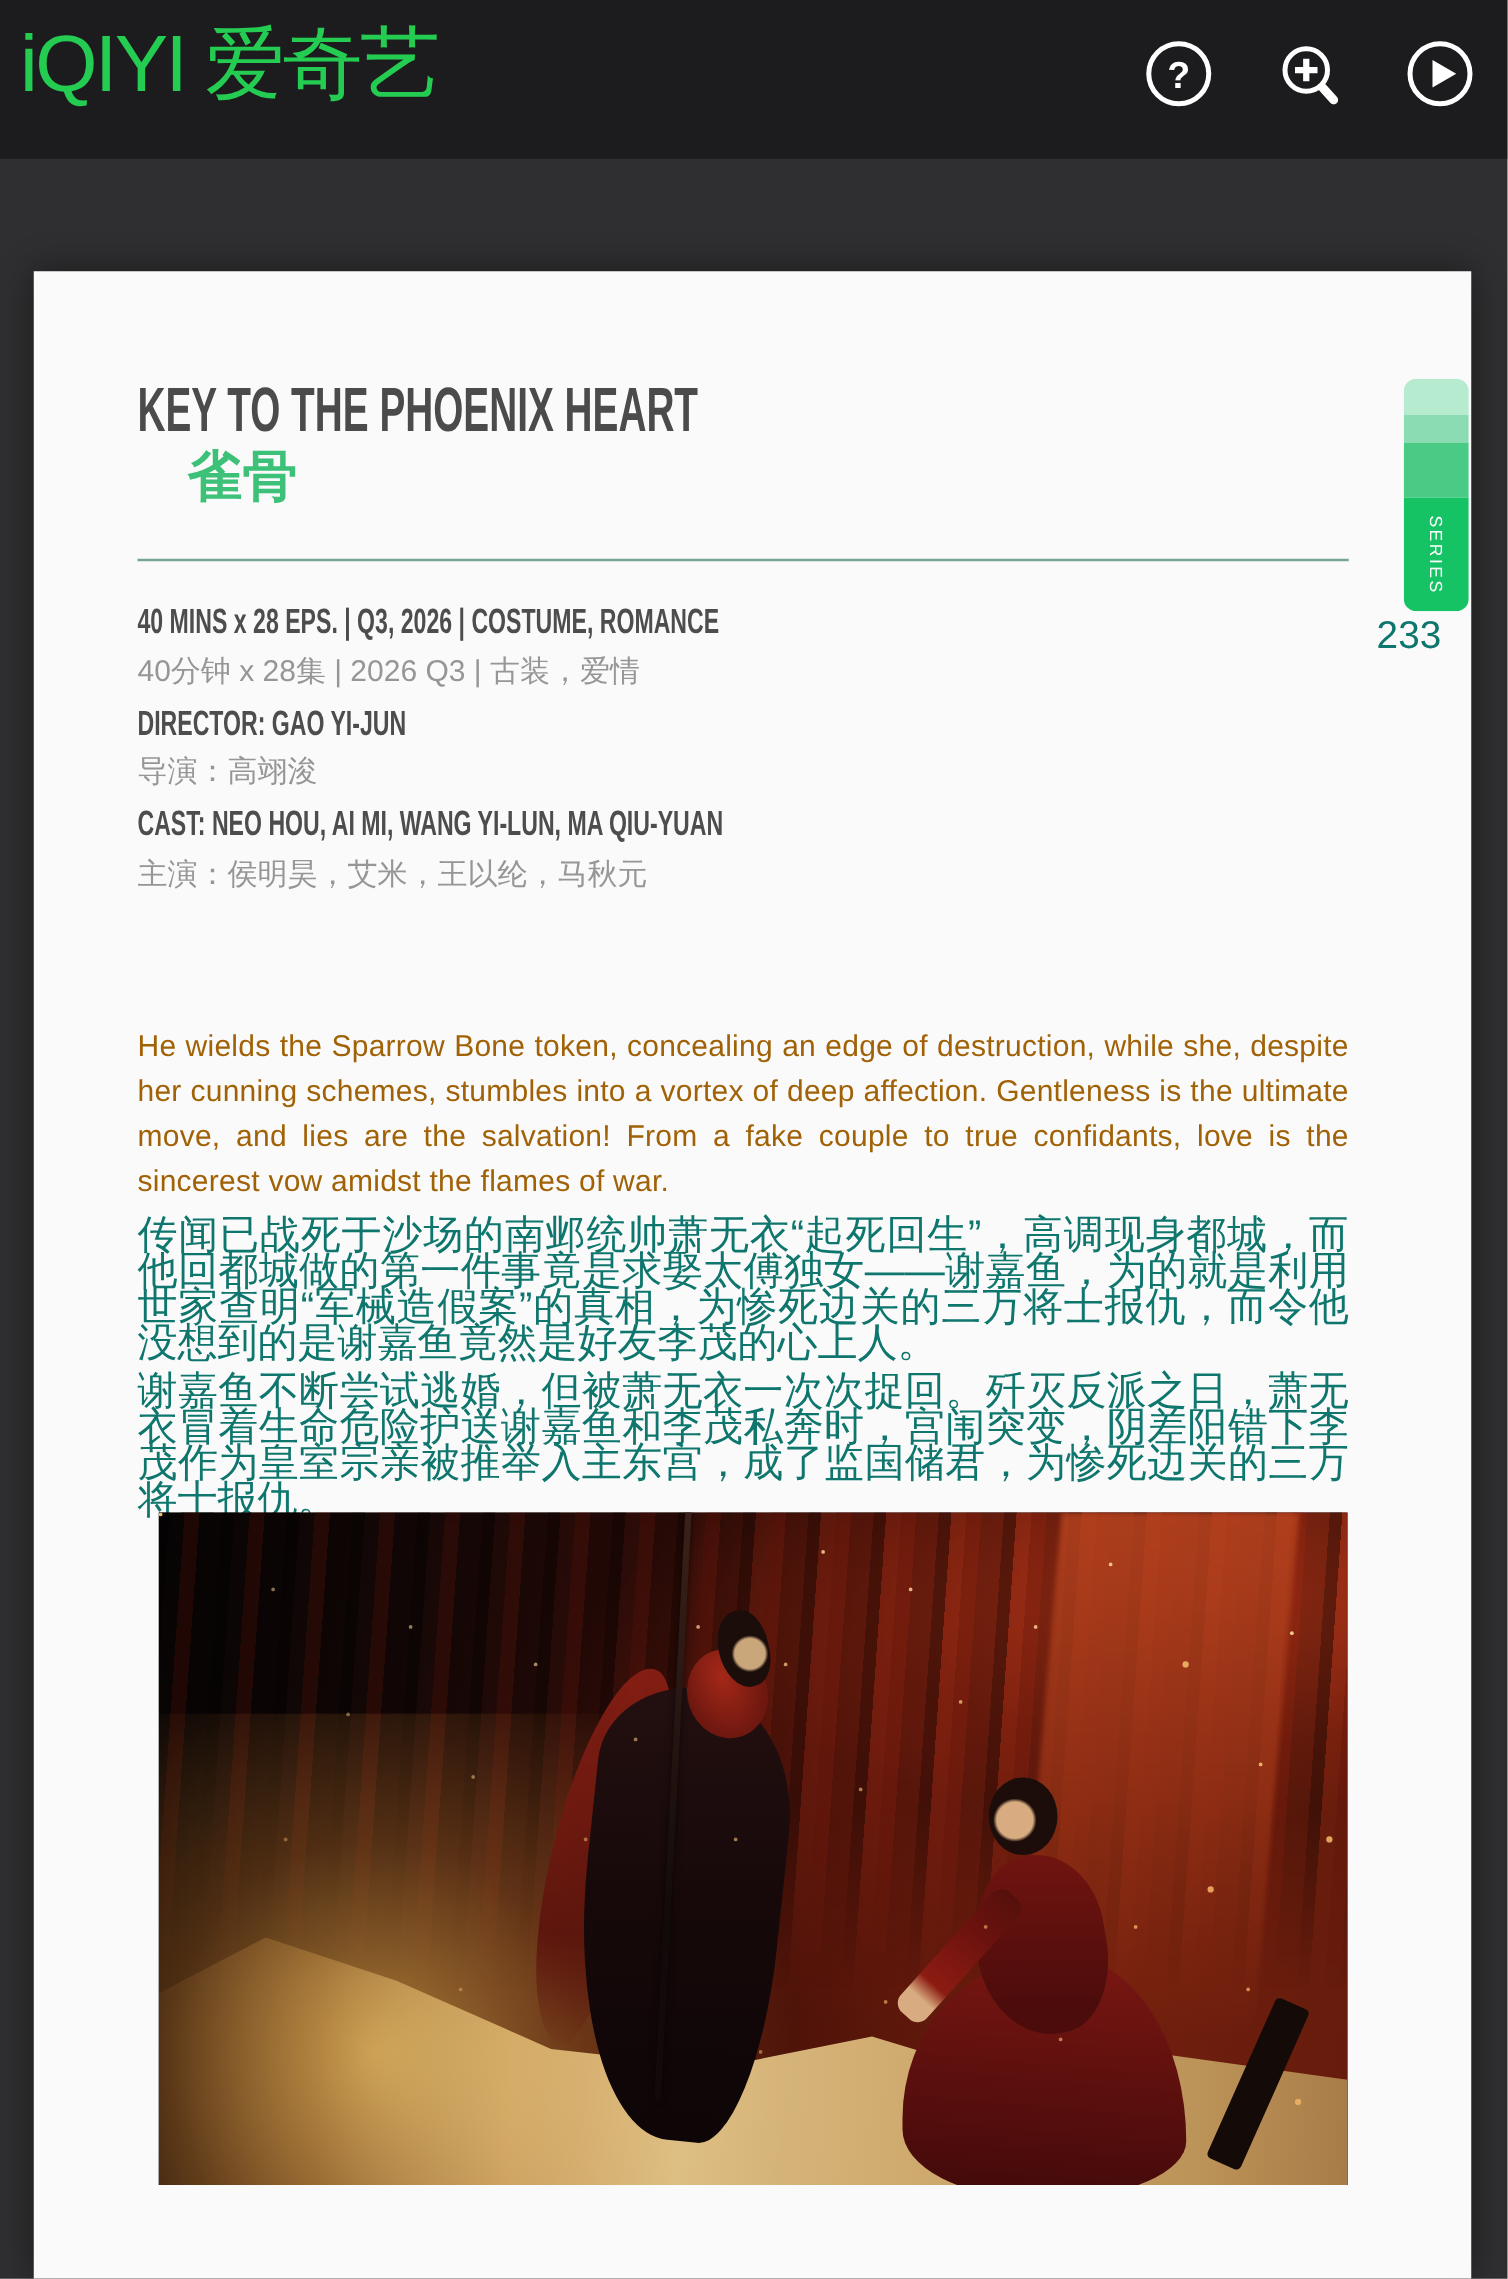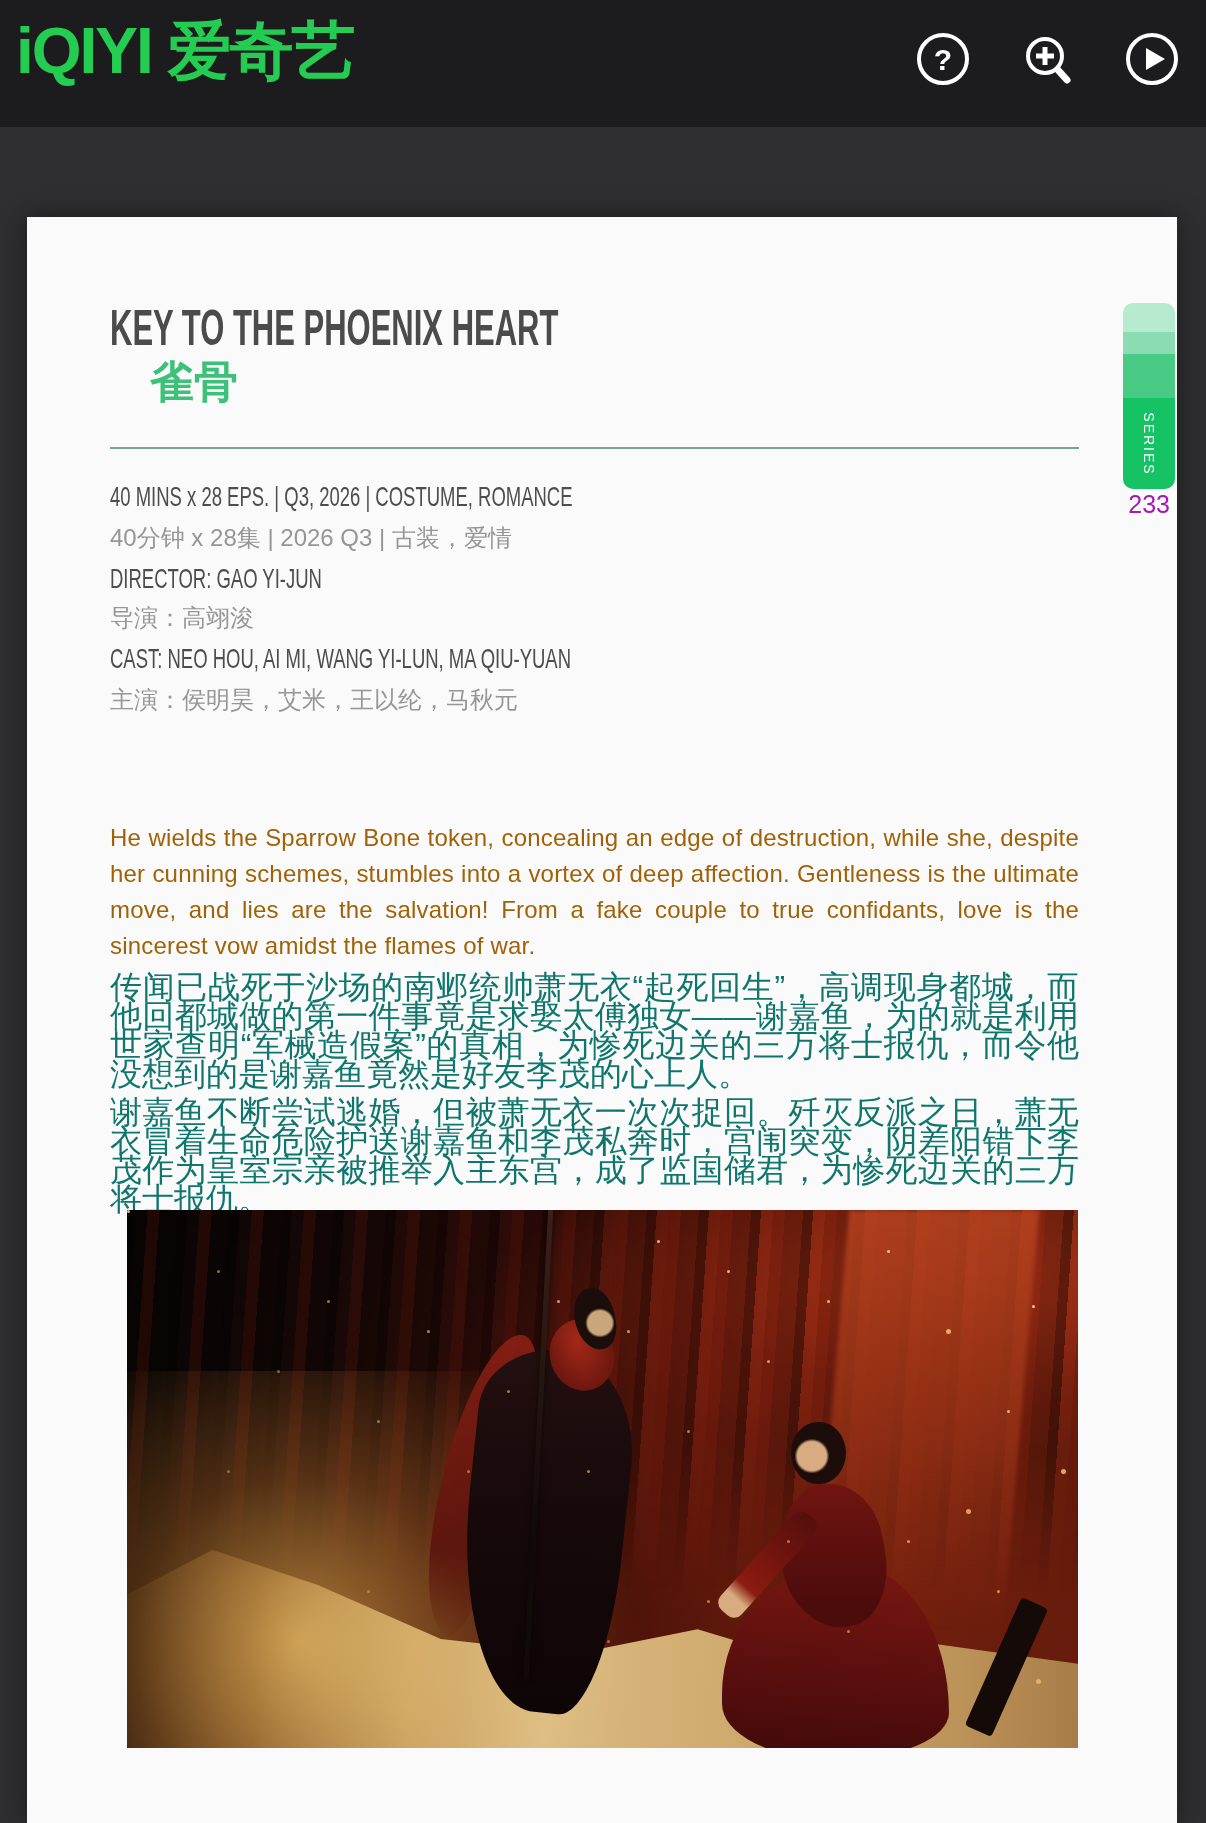--- a/index.html
+++ b/index.html
@@ -3,55 +3,55 @@
 <meta charset="utf-8">
 <style>
   html,body{margin:0;padding:0;}
   body{
     width:1206px;height:1823px;position:relative;overflow:hidden;
     background:#2f2f31;
     font-family:"Liberation Sans","DejaVu Sans",sans-serif;
   }
   
   .app-header{position:absolute;left:0;top:0;width:1206px;height:127px;background:#1c1c1e;}
-  .logo{position:absolute;left:16px;top:8px;font-size:64px;font-weight:bold;color:#24cd52;letter-spacing:-2px;white-space:nowrap;cursor:pointer;}
+  .logo{position:absolute;left:16px;top:8px;font-size:64px;font-weight:normal;color:#24cd52;letter-spacing:-2px;white-space:nowrap;cursor:pointer;}
   .hicon{position:absolute;top:32px;width:54px;height:54px;background:none;border:none;padding:0;cursor:pointer;}
   .hicon svg{display:block;width:54px;height:54px;}
   .hicon-help{left:916px;}
   .hicon-zoom{left:1021px;top:33px;}
   .hicon-play{left:1125px;}
   
   .card{position:absolute;left:27px;top:217px;width:1150px;height:1606px;background:#fafafa;box-shadow:0 0 26px rgba(0,0,0,.45);}
   .line{position:absolute;left:83px;white-space:nowrap;}
   .cond{display:inline-block;transform-origin:0 50%;white-space:nowrap;}
   .t-title{top:86px;font-size:50px;line-height:50px;font-weight:bold;color:#4b4b4b;}
   .t-title .cond{transform:scaleX(.62);}
   .t-zh-title{top:142px;font-size:44px;line-height:46px;font-weight:bold;color:#3dc178;margin-left:40px;}
   .divider{position:absolute;left:83px;top:230px;width:969px;height:2px;background:#74a696;}
-  .t-bold{font-size:28px;line-height:30px;font-weight:normal;color:#4d4d4d;}
+  .t-bold{font-size:28px;line-height:30px;font-weight:bold;color:#4d4d4d;}
   .t-bold .cond{transform:scaleX(.66);}
   .t-gray{font-size:24px;line-height:26px;color:#969696;}
   .t-meta-en{top:265px;}
   .t-meta-zh{top:308px;}
   .t-director-en{top:347px;}
   .t-director-zh{top:388px;}
   .t-cast-en{top:427px;}
   .t-cast-zh{top:470px;}
   .synopsis{position:absolute;left:83px;top:603px;width:969px;}
   .synopsis p{margin:0;text-align:justify;}
   .p-en{font-size:24px;line-height:36px;color:#a16207;letter-spacing:.2px;}
   .p-zh{font-size:32px;line-height:29px;color:#0f766e;margin-top:9px !important;}
   
   .series-tab{position:absolute;left:1096px;top:86px;width:52px;height:186px;border-radius:10px;overflow:hidden;cursor:pointer;}
   .seg1{height:29px;background:#b6ebcf;}
   .seg2{height:22px;background:#8bdcb2;}
   .seg3{height:44px;background:#49cb86;}
   .seg4{height:91px;background:#16c364;position:relative;}
   .seg4 span{position:absolute;left:50%;top:50%;transform:translate(-50%,-50%);writing-mode:vertical-rl;font-size:14px;letter-spacing:2px;color:#fff;}
-  .page-num{position:absolute;right:7px;top:273px;font-size:25px;color:#a21caf;}
+  .page-num{position:absolute;right:24px;top:273px;font-size:31px;color:#0f766e;}
   
   .photo{position:absolute;left:100px;top:993px;width:951px;height:538px;overflow:hidden;background:#160907;}
   .photo > div{position:absolute;}
   .ph-base{inset:0;background:
     radial-gradient(ellipse 60% 45% at 88% 12%, rgba(196,60,28,.75), rgba(150,40,18,.35) 50%, transparent 75%),
     radial-gradient(ellipse 45% 60% at 64% 35%, rgba(140,35,18,.5), transparent 70%),
     linear-gradient(100deg,#070404 0%,#150807 20%,#2e0c08 38%,#531409 58%,#72200e 78%,#651b0c 100%);}
   .ph-stripes{left:0;right:0;top:-20px;bottom:25%;opacity:.8;
     background:repeating-linear-gradient(94deg, rgba(0,0,0,.5) 0 10px, rgba(0,0,0,0) 10px 22px, rgba(90,18,8,.35) 22px 34px, rgba(0,0,0,.25) 34px 52px);
     -webkit-mask:linear-gradient(180deg,#000 60%,transparent 95%);mask:linear-gradient(180deg,#000 60%,transparent 95%);}

